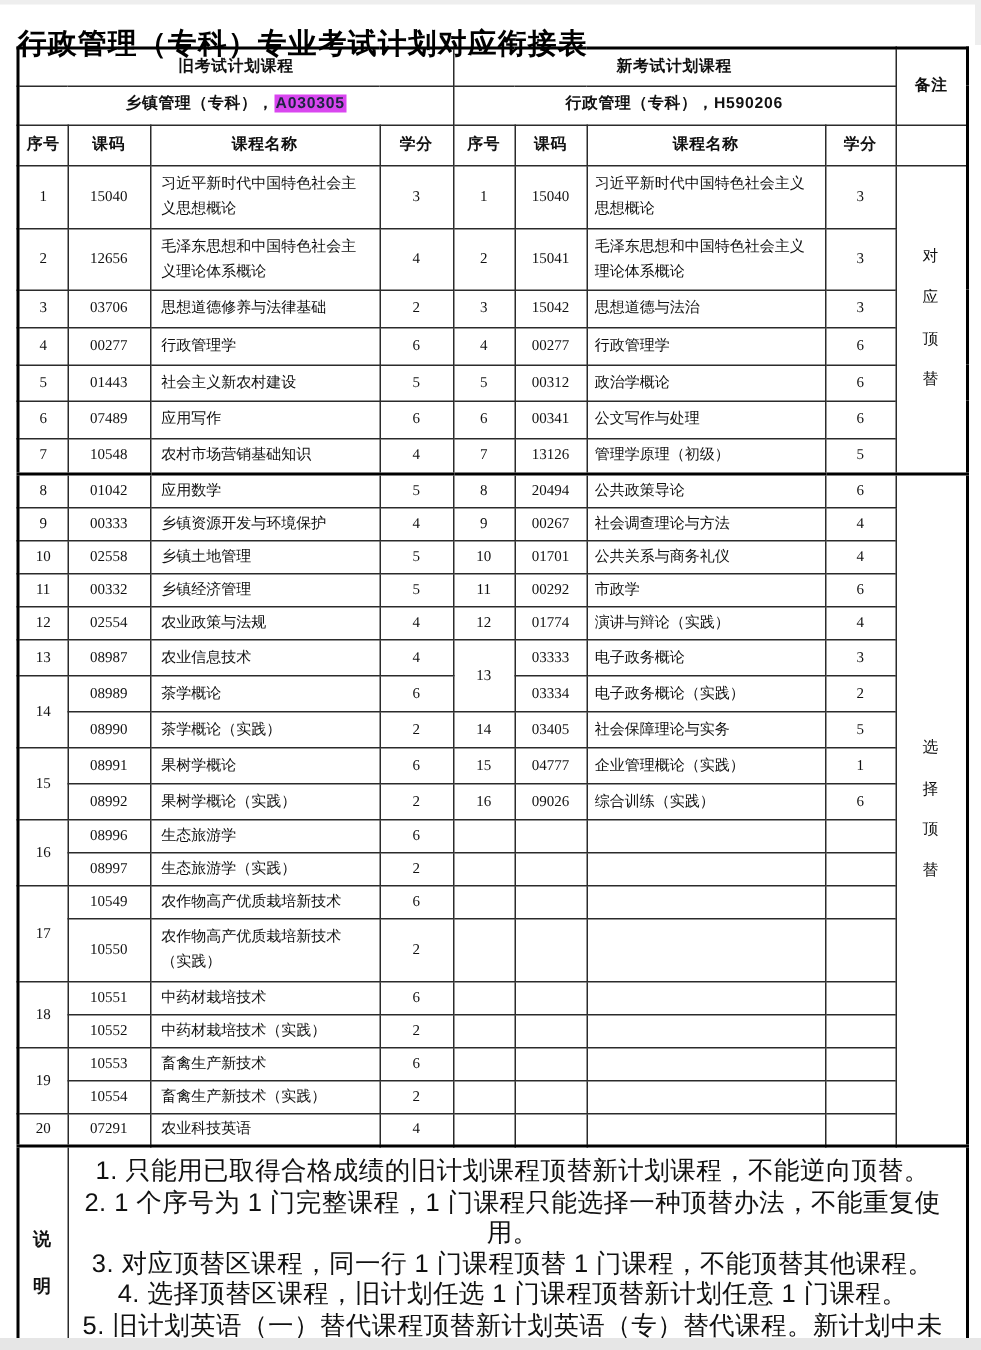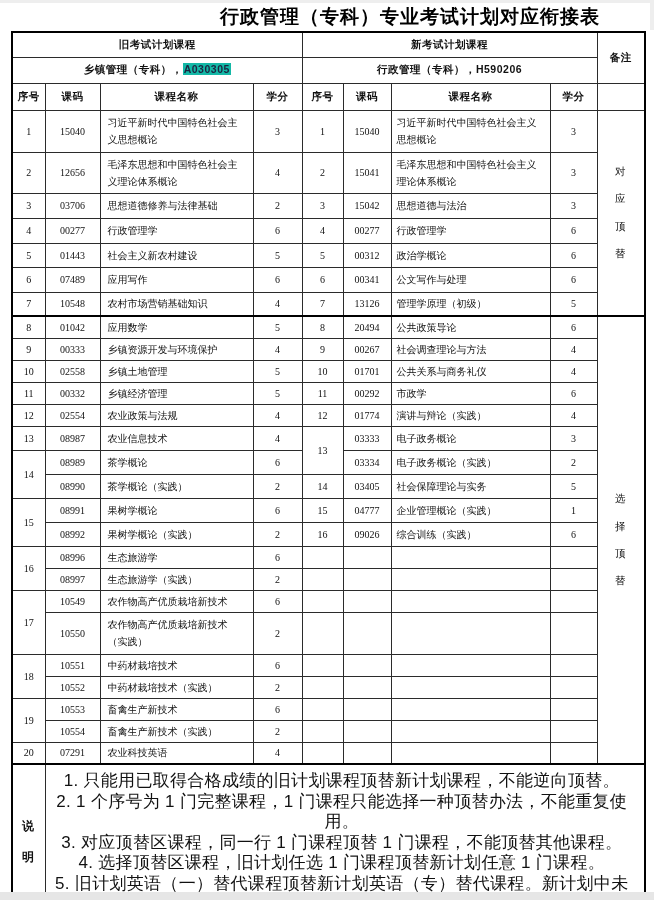--- a/index.html
+++ b/index.html
@@ -6,22 +6,22 @@
   body{
     width:654px;height:900px;position:relative;background:#ffffff;
     font-family:"Liberation Serif","DejaVu Serif",serif;
     -webkit-font-smoothing:antialiased;overflow:hidden;
   }
   .strip-top{position:absolute;left:0;top:0;width:654px;height:3px;background:#eeeeee;}
   .strip-bottom{position:absolute;left:0;top:892px;width:654px;height:8px;background:#e6e6e6;}
   .strip-right{position:absolute;right:0;top:0;width:4px;height:30px;background:#eeeeee;}
 
   h1.doc-title{
-    margin:0;position:absolute;top:4px;left:0;width:600px;height:26px;
-    text-align:right;font-size:19px;font-weight:bold;letter-spacing:1px;
+    margin:12px;position:absolute;top:4px;left:0;width:600px;height:26px;
+    text-align:left;font-size:19px;font-weight:bold;letter-spacing:1px;
     font-family:"Liberation Serif","DejaVu Serif",serif;color:#000;
   }
 
   table.main{
     position:absolute;left:11px;top:31px;
     border-collapse:collapse;table-layout:fixed;width:633px;
     border:2.5px solid #000;
   }
   td{
     border:1px solid #2b2b2b;padding:0;text-align:center;vertical-align:middle;
@@ -31,21 +31,21 @@
     font-family:Liberation Sans, sans-serif;
     font-size:10.5px;font-weight:600;letter-spacing:0.5px;
   }
   td.name{text-align:left;padding:0 7px;}
   td.name-n{text-align:left;padding:0 5px;}
   tr.thick-top td{border-top:2.5px solid #000;}
   td.remark{
     font-family:"Liberation Sans","DejaVu Sans",sans-serif;
     font-size:10.5px;padding:0 12px;letter-spacing:1px;line-height:2.6;text-align:center;
   }
-  .hl{background:#14b8a6;color:#1c2440;padding:0 1px;}
+  .hl{background:#d946ef;color:#1c2440;padding:0 1px;}
   td.notes-label{
     font-family:Liberation Mono, monospace;
     font-size:12px;font-weight:600;padding:0 9px;line-height:2.6;letter-spacing:2px;
   }
   td.notes-body{
     text-align:center;vertical-align:middle;padding:6px 10px 6px 4px;
     font-family:"Liberation Sans","DejaVu Sans",sans-serif;
     font-size:17px;line-height:20.5px;letter-spacing:0.3px;
   }
   

